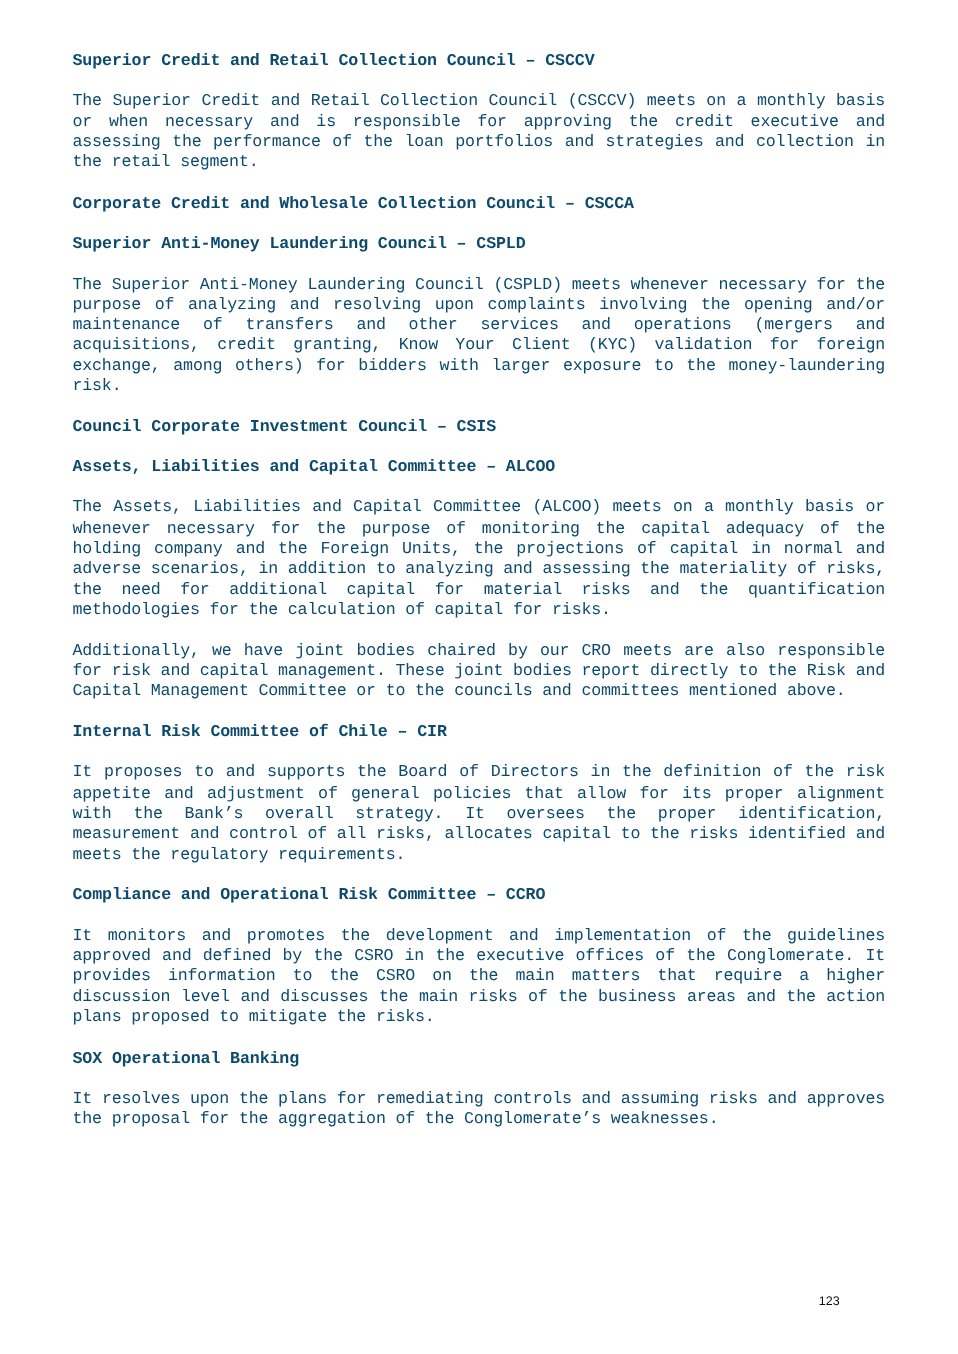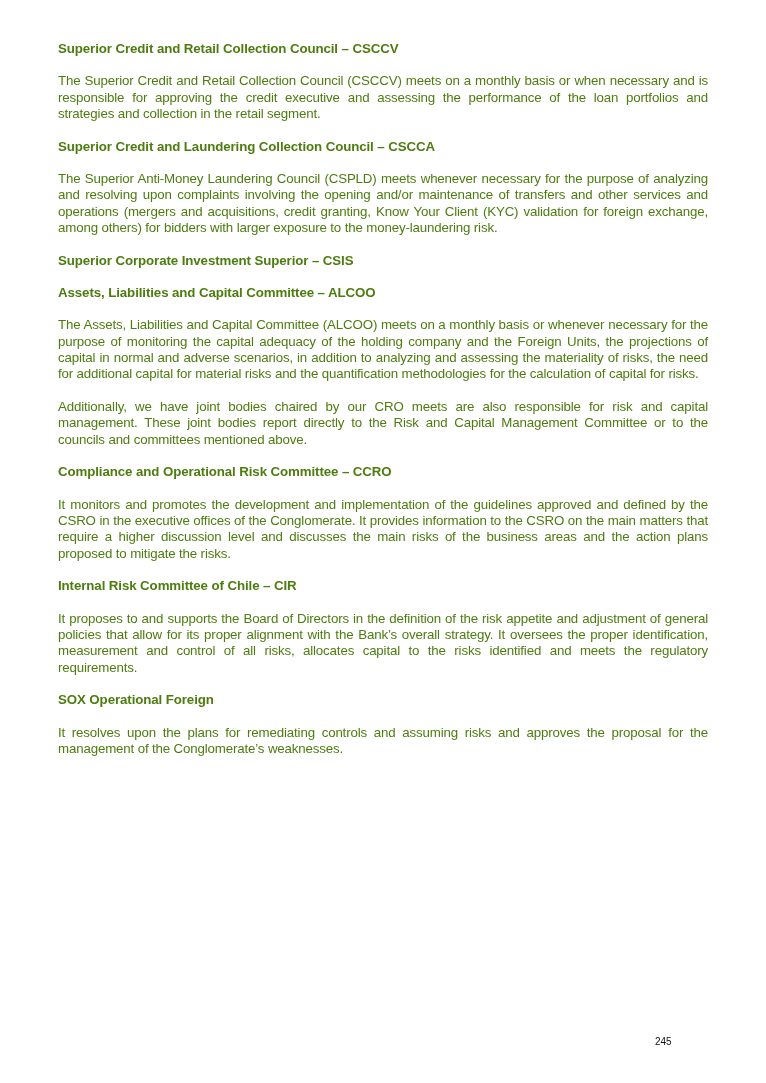--- a/index.html
+++ b/index.html
@@ -1,20 +1,20 @@
 <!DOCTYPE html>
 <html><head>
 <meta charset="utf-8">
 <style>
   html, body { margin: 0; padding: 0; background: #ffffff; }
   body { width: 766px; height: 1083px; position: relative; overflow: hidden; }
   .page {
     position: absolute; left: 58px; top: 41px; width: 650px;
-    font-family: Liberation Sans, sans-serif;
-    color: #4d7c0f;
+    font-family: Liberation Mono, monospace;
+    color: #0c4a6e;
     font-size: 13.3px;
     line-height: 16.3px;
   }
   .heading {
     font-weight: bold;
     margin: 0 0 16px 0;
     letter-spacing: -0.1px;
   }
   .para {
     text-align: justify;
@@ -29,40 +29,41 @@
 </style>
 </head>
 <body>
 
 <div class="page">
   <div class="section">
     <div class="heading">Superior Credit and Retail Collection Council – CSCCV</div>
     <p class="para">The Superior Credit and Retail Collection Council (CSCCV) meets on a monthly basis or when necessary and is responsible for approving the credit executive and assessing the performance of the loan portfolios and strategies and collection in the retail segment.</p>
   </div>
   <div class="section">
-    <div class="heading">Superior Credit and Laundering Collection Council – CSCCA</div>
+    <div class="heading">Corporate Credit and Wholesale Collection Council – CSCCA</div>
   </div>
   <div class="section">
+    <div class="heading">Superior Anti-Money Laundering Council – CSPLD</div>
     <p class="para">The Superior Anti-Money Laundering Council (CSPLD) meets whenever necessary for the purpose of analyzing and resolving upon complaints involving the opening and/or maintenance of transfers and other services and operations (mergers and acquisitions, credit granting, Know Your Client (KYC) validation for foreign exchange, among others) for bidders with larger exposure to the money-laundering risk.</p>
   </div>
   <div class="section">
-    <div class="heading">Superior Corporate Investment Superior – CSIS</div>
+    <div class="heading">Council Corporate Investment Council – CSIS</div>
   </div>
   <div class="section">
     <div class="heading">Assets, Liabilities and Capital Committee – ALCOO</div>
     <p class="para">The Assets, Liabilities and Capital Committee (ALCOO) meets on a monthly basis or whenever necessary for the purpose of monitoring the capital adequacy of the holding company and the Foreign Units, the projections of capital in normal and adverse scenarios, in addition to analyzing and assessing the materiality of risks, the need for additional capital for material risks and the quantification methodologies for the calculation of capital for risks.</p>
     <p class="para">Additionally, we have joint bodies chaired by our CRO meets are also responsible for risk and capital management. These joint bodies report directly to the Risk and Capital Management Committee or to the councils and committees mentioned above.</p>
   </div>
   <div class="section">
+    <div class="heading">Internal Risk Committee of Chile – CIR</div>
+    <p class="para">It proposes to and supports the Board of Directors in the definition of the risk appetite and adjustment of general policies that allow for its proper alignment with the Bank’s overall strategy. It oversees the proper identification, measurement and control of all risks, allocates capital to the risks identified and meets the regulatory requirements.</p>
+  </div>
+  <div class="section">
     <div class="heading">Compliance and Operational Risk Committee – CCRO</div>
     <p class="para">It monitors and promotes the development and implementation of the guidelines approved and defined by the CSRO in the executive offices of the Conglomerate. It provides information to the CSRO on the main matters that require a higher discussion level and discusses the main risks of the business areas and the action plans proposed to mitigate the risks.</p>
   </div>
   <div class="section">
-    <div class="heading">Internal Risk Committee of Chile – CIR</div>
-    <p class="para">It proposes to and supports the Board of Directors in the definition of the risk appetite and adjustment of general policies that allow for its proper alignment with the Bank’s overall strategy. It oversees the proper identification, measurement and control of all risks, allocates capital to the risks identified and meets the regulatory requirements.</p>
-  </div>
-  <div class="section">
-    <div class="heading">SOX Operational Foreign</div>
-    <p class="para">It resolves upon the plans for remediating controls and assuming risks and approves the proposal for the management of the Conglomerate’s weaknesses.</p>
+    <div class="heading">SOX Operational Banking</div>
+    <p class="para">It resolves upon the plans for remediating controls and assuming risks and approves the proposal for the aggregation of the Conglomerate’s weaknesses.</p>
   </div>
 </div>
 
-<div class="page-number">245</div>
+<div class="page-number">123</div>
 
 </body></html>

